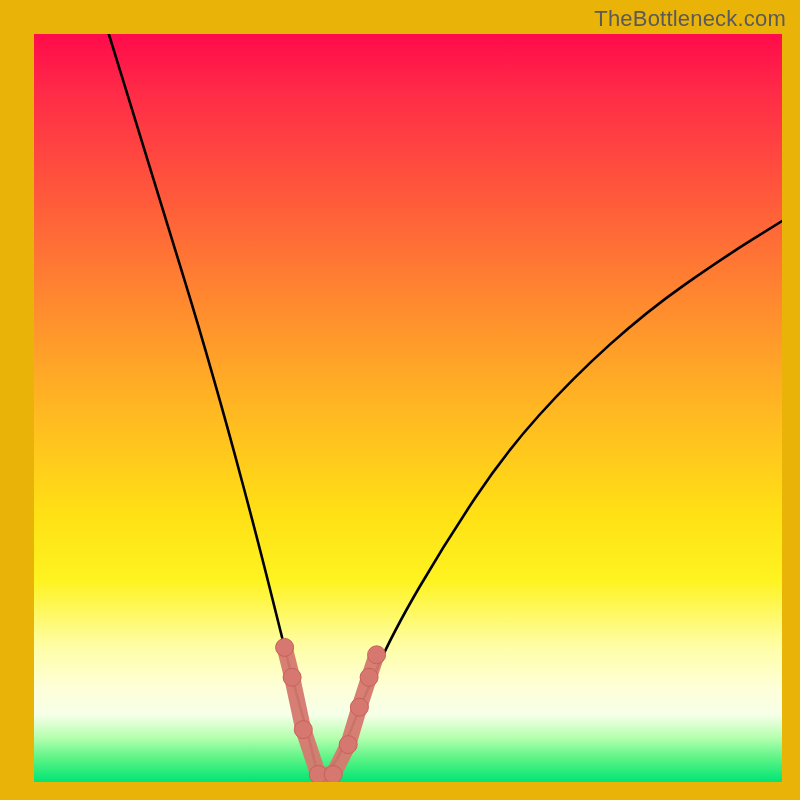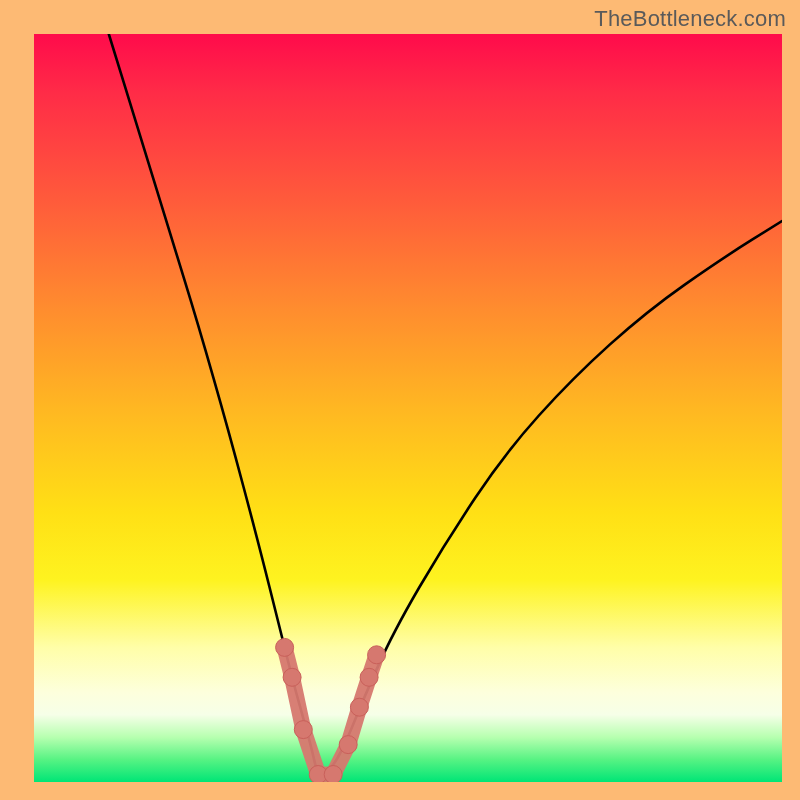--- a/index.html
+++ b/index.html
@@ -8,21 +8,21 @@
     width: 800px;
     height: 800px;
     overflow: hidden;
     background: #ffffff;
     font-family: Arial, Helvetica, sans-serif;
   }
   .frame {
     position: relative;
     width: 800px;
     height: 800px;
-    background: #fdba74;
+    background: #eab308;
     box-sizing: border-box;
   }
   .plot-area {
     position: absolute;
     left: 34px;
     top: 34px;
     width: 748px;
     height: 748px;
     
     background: linear-gradient(

